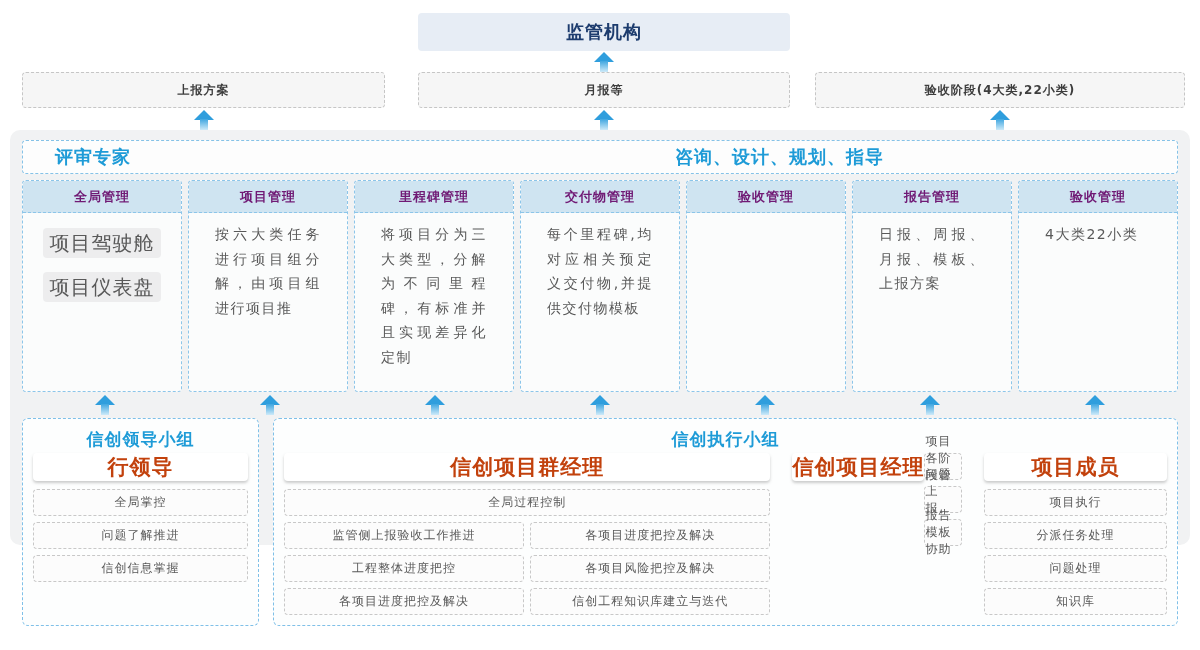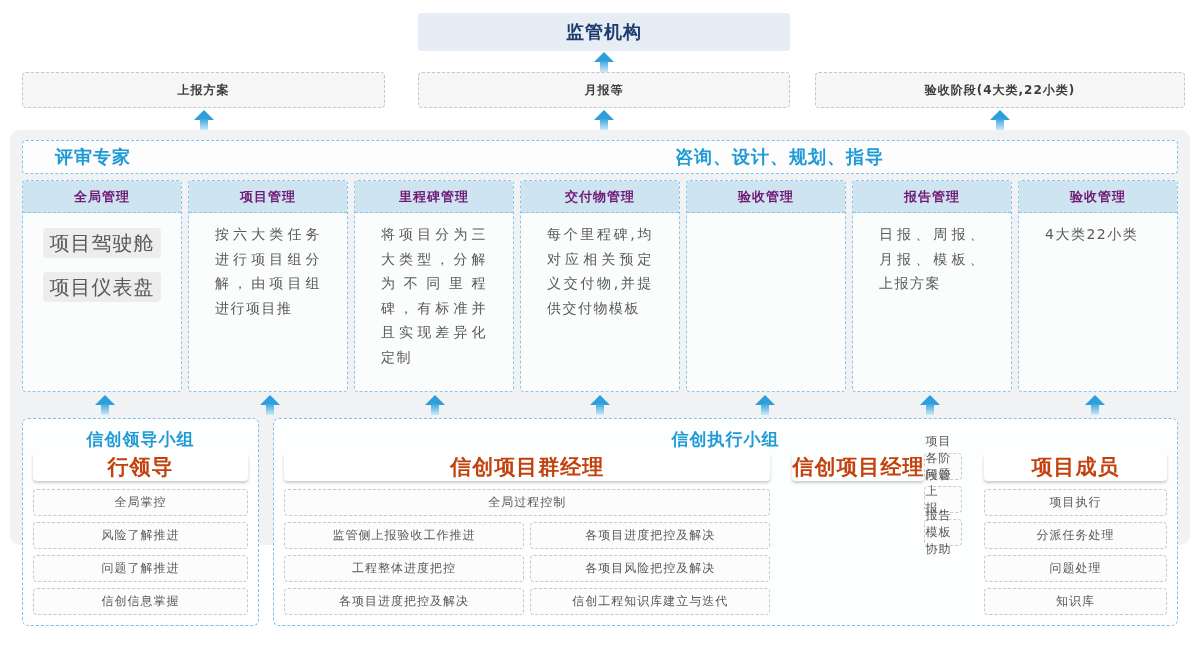--- a/index.html
+++ b/index.html
@@ -199,21 +199,20 @@
       </span>
   </div>
 
   <div class="groups">
 
     <div class="group group-lead">
       <div class="group-title">信创领导小组</div>
       <div class="role-box">行领导</div>
       <div class="vstack">
         <div class="ditem">全局掌控</div>
-        <div class="ditem">风险了解推进</div>
         <div class="ditem">问题了解推进</div>
         <div class="ditem">信创信息掌握</div>
       </div>
     </div>
 
     <div class="group group-exec">
       <div class="group-title">信创执行小组</div>
       <div class="exec-cols">
         <div class="exec-a">
           <div class="role-box">信创项目群经理</div>

